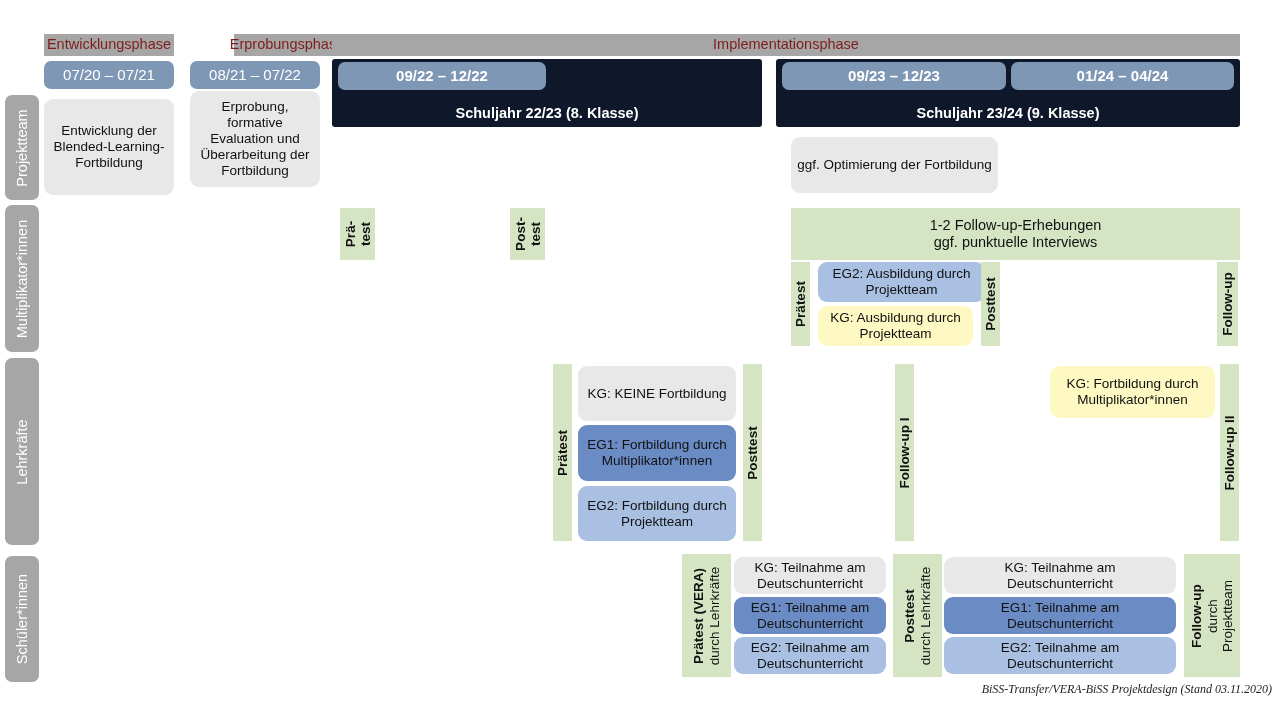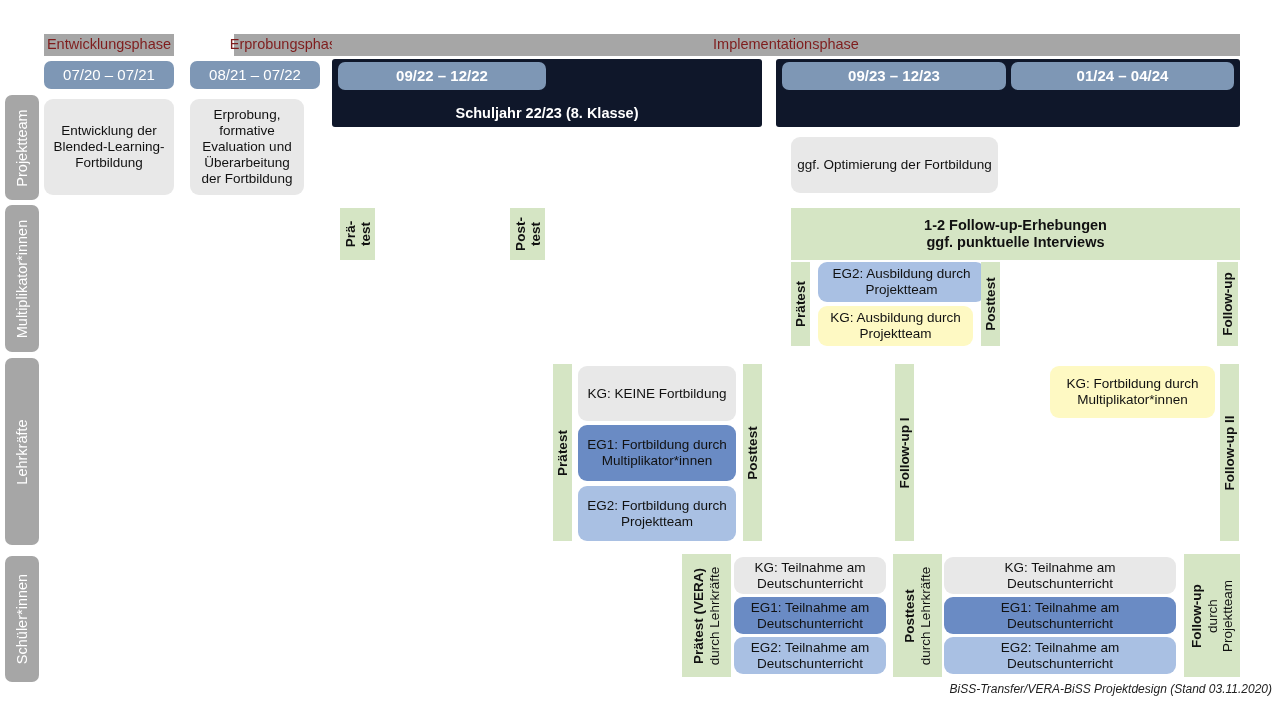--- a/index.html
+++ b/index.html
@@ -54,21 +54,21 @@
   .box-blue-light{background:#a9c0e3;color:#111;}
 
   
   .green{background:#d5e5c4;color:#111;}
   .green .vtxt{
     position:absolute;left:50%;top:50%;
     transform:translate(-50%,-50%) rotate(-90deg);
     white-space:nowrap;text-align:center;font-size:13.5px;font-weight:bold;
     line-height:1.12;
   }
-  .greenband{background:#d5e5c4;color:#111;font-weight:bold;font-size:14.5px;}
+  .greenband{background:#d5e5c4;color:#111;font-weight:normal;font-size:14.5px;}
 
   
   .vpair{
     position:absolute;left:50%;top:50%;
     transform:translate(-50%,-50%) rotate(-90deg);
     white-space:nowrap;font-size:13.5px;font-weight:bold;
     display:flex;flex-direction:column;align-items:center;line-height:1.12;
   }
 
   
@@ -77,21 +77,21 @@
     transform:translate(-50%,-50%) rotate(-90deg);
     white-space:nowrap;display:flex;flex-direction:column;
     align-items:center;line-height:1.15;font-size:13.5px;
   }
   .vcols .main{font-weight:bold;}
   .vcols .sub{font-weight:normal;}
 
   
   .footer{
     font-style:italic;font-size:12px;color:#222;text-align:right;
-    font-family:Liberation Sans, sans-serif;
+    font-family:Liberation Serif, serif;
   }
 </style>
 </head>
 <body>
 
 <div id="stage">
 
   <div class="abs phase-banner ctr" style="left:44px;top:34px;width:130px;">Entwicklungsphase</div>
 
   <div class="abs phase-banner ctr" style="left:190px;top:34px;width:106px;margin-left:44px;">Erprobungsphase</div>
@@ -103,38 +103,39 @@
   <div class="abs period ctr" style="left:190px;top:61px;width:130px;">08/21 – 07/22</div>
 
   <div class="abs schoolyear" style="left:332px;top:59px;width:430px;height:68px;">
     <div class="abs period ctr" style="left:6px;top:3px;width:208px;">09/22 – 12/22</div>
     <div class="sy-label">Schuljahr 22/23 (8. Klasse)</div>
   </div>
 
   <div class="abs schoolyear" style="left:776px;top:59px;width:464px;height:68px;">
     <div class="abs period ctr" style="left:6px;top:3px;width:224px;">09/23 – 12/23</div>
     <div class="abs period ctr" style="left:235px;top:3px;width:223px;">01/24 – 04/24</div>
+    <div class="sy-label">Schuljahr 23/24 (9. Klasse)</div>
   </div>
 
   <div class="abs rowlabel" style="top:95px;height:105px;">
     <span>Projektteam</span>
   </div>
   <div class="abs rowlabel" style="top:205px;height:147px;">
     <span>Multiplikator*innen</span>
   </div>
   <div class="abs rowlabel" style="top:358px;height:187px;">
     <span>Lehrkräfte</span>
   </div>
   <div class="abs rowlabel" style="top:556px;height:126px;">
     <span>Schüler*innen</span>
   </div>
 
   <div class="abs box box-gray ctr" style="left:44px;top:99px;width:130px;height:96px;">Entwicklung der Blended-Learning-Fortbildung</div>
 
-  <div class="abs box box-gray ctr" style="left:190px;top:99px;width:114px;height:96px;">Erprobung, formative Evaluation und Überarbeitung der Fortbildung</div>
+  <div class="abs box box-gray ctr" style="left:190px;top:91px;width:130px;height:96px;">Erprobung, formative Evaluation und Überarbeitung der Fortbildung</div>
 
   <div class="abs box box-gray ctr" style="left:791px;top:137px;width:207px;height:56px;">ggf. Optimierung der Fortbildung</div>
 
   <div class="abs green" style="left:340px;top:208px;width:35px;height:52px;">
     <div class="vpair">
       <span>Prä-</span>
       <span>test</span>
     </div>
   </div>
 

